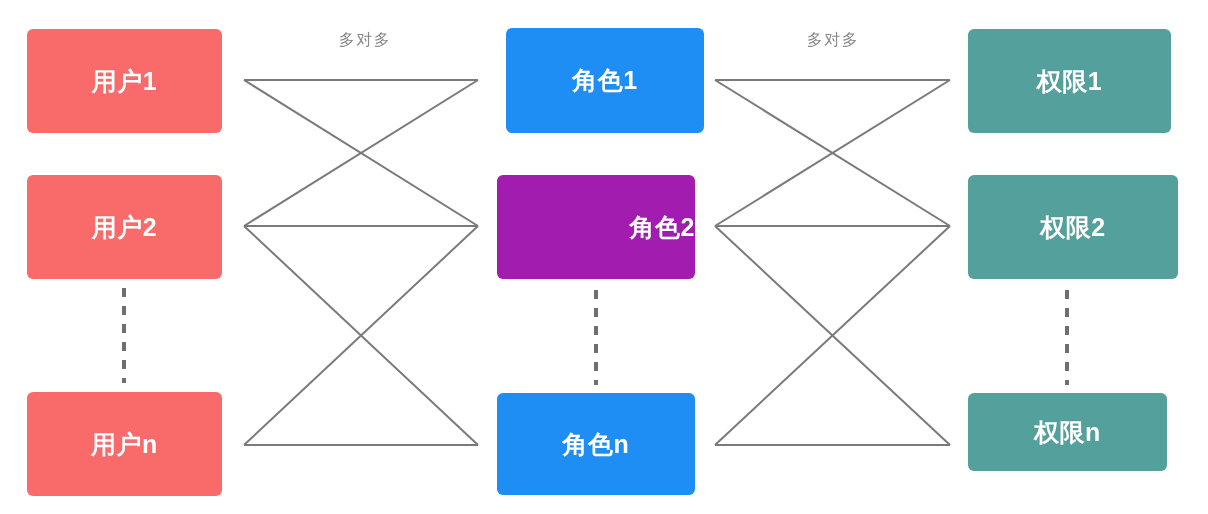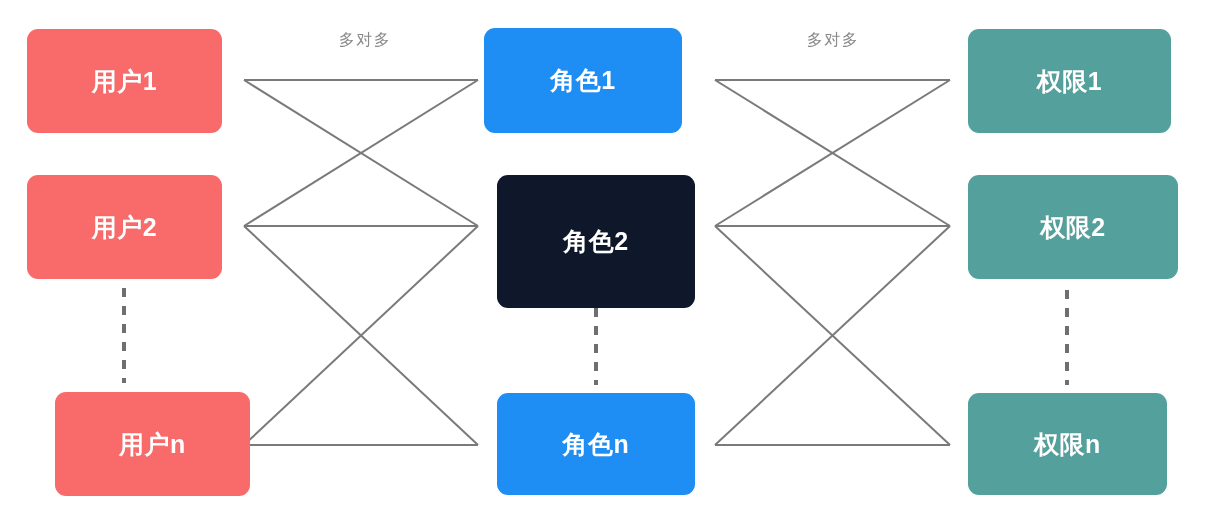--- a/index.html
+++ b/index.html
@@ -29,21 +29,21 @@
     position: absolute;
     display: flex;
     align-items: center;
     justify-content: center;
     box-sizing: border-box;
     color: #ffffff;
     font-weight: bold;
     font-size: 25px;
     letter-spacing: 0.5px;
     text-shadow: 0 0 1px rgba(0,0,0,0.10);
-    border-radius: 11px;
+    border-radius: 6px;
   }
   .node-label {
     display: block;
     line-height: 1;
   }
   .rel-label {
     position: absolute;
     color: #8a8a8a;
     font-size: 16px;
     font-weight: 500;
@@ -78,38 +78,38 @@
       <line x1="715" y1="445" x2="950" y2="226" stroke="#7a7a7a" stroke-width="2"></line>
     </svg>
 
   <div id="nodes-layer">
       <div class="node" style="left: 27px; top: 29px; width: 195px; height: 104px; background: rgb(249, 106, 106);">
         <span class="node-label">用户1</span>
       </div>
       <div class="node" style="left: 27px; top: 175px; width: 195px; height: 104px; background: rgb(249, 106, 106);">
         <span class="node-label">用户2</span>
       </div>
-      <div class="node" style="left: 27px; top: 392px; width: 195px; height: 104px; background: rgb(249, 106, 106); margin-left: 28px;">
+      <div class="node" style="left: 27px; top: 392px; width: 195px; height: 104px; background: rgb(249, 106, 106);">
         <span class="node-label">用户n</span>
       </div>
-      <div class="node" style="left: 484px; top: 28px; width: 198px; height: 105px; background: rgb(30, 142, 245);">
+      <div class="node" style="left: 506px; top: 28px; width: 198px; height: 105px; background: rgb(30, 142, 245);">
         <span class="node-label">角色1</span>
       </div>
-      <div class="node" style="left: 497px; top: 175px; width: 198px; height: 133px; background: #0f172a;">
+      <div class="node" style="left: 497px; top: 175px; width: 198px; height: 104px; background: #a21caf; justify-content: flex-end;">
         <span class="node-label">角色2</span>
       </div>
       <div class="node" style="left: 497px; top: 393px; width: 198px; height: 102px; background: rgb(30, 142, 245); justify-content: center;">
         <span class="node-label">角色n</span>
       </div>
       <div class="node" style="left: 968px; top: 29px; width: 203px; height: 104px; background: rgb(83, 160, 156);">
         <span class="node-label">权限1</span>
       </div>
       <div class="node" style="left: 968px; top: 175px; width: 210px; height: 104px; background: rgb(83, 160, 156);">
         <span class="node-label">权限2</span>
       </div>
-      <div class="node" style="left: 968px; top: 393px; width: 199px; height: 102px; background: rgb(83, 160, 156);">
+      <div class="node" style="left: 968px; top: 393px; width: 199px; height: 78px; background: rgb(83, 160, 156);">
         <span class="node-label">权限n</span>
       </div>
       <div class="rel-label" style="left: 365px; top: 30px;">多对多</div>
       <div class="rel-label" style="left: 833px; top: 30px;">多对多</div>
     </div>
 
 </div>
 
 </body></html>

